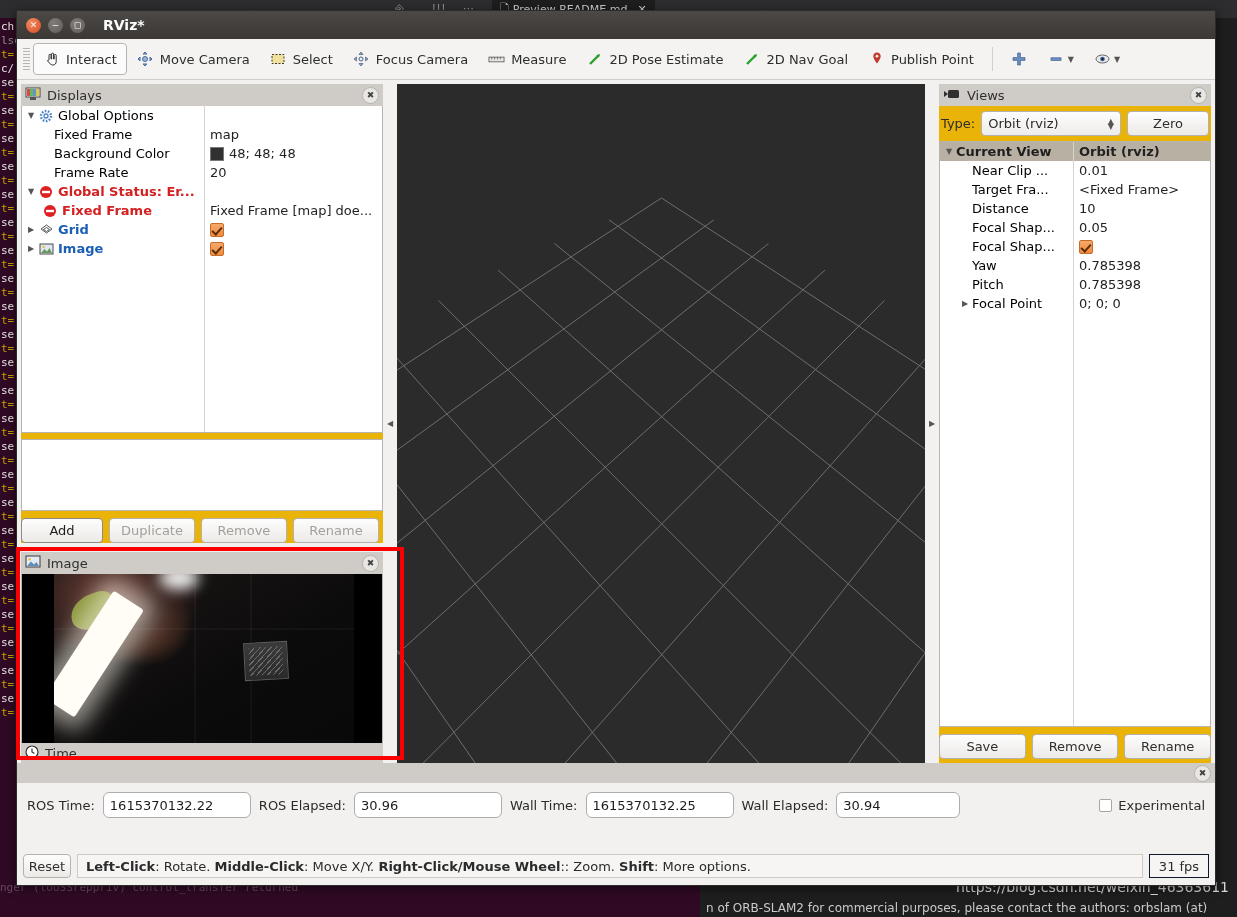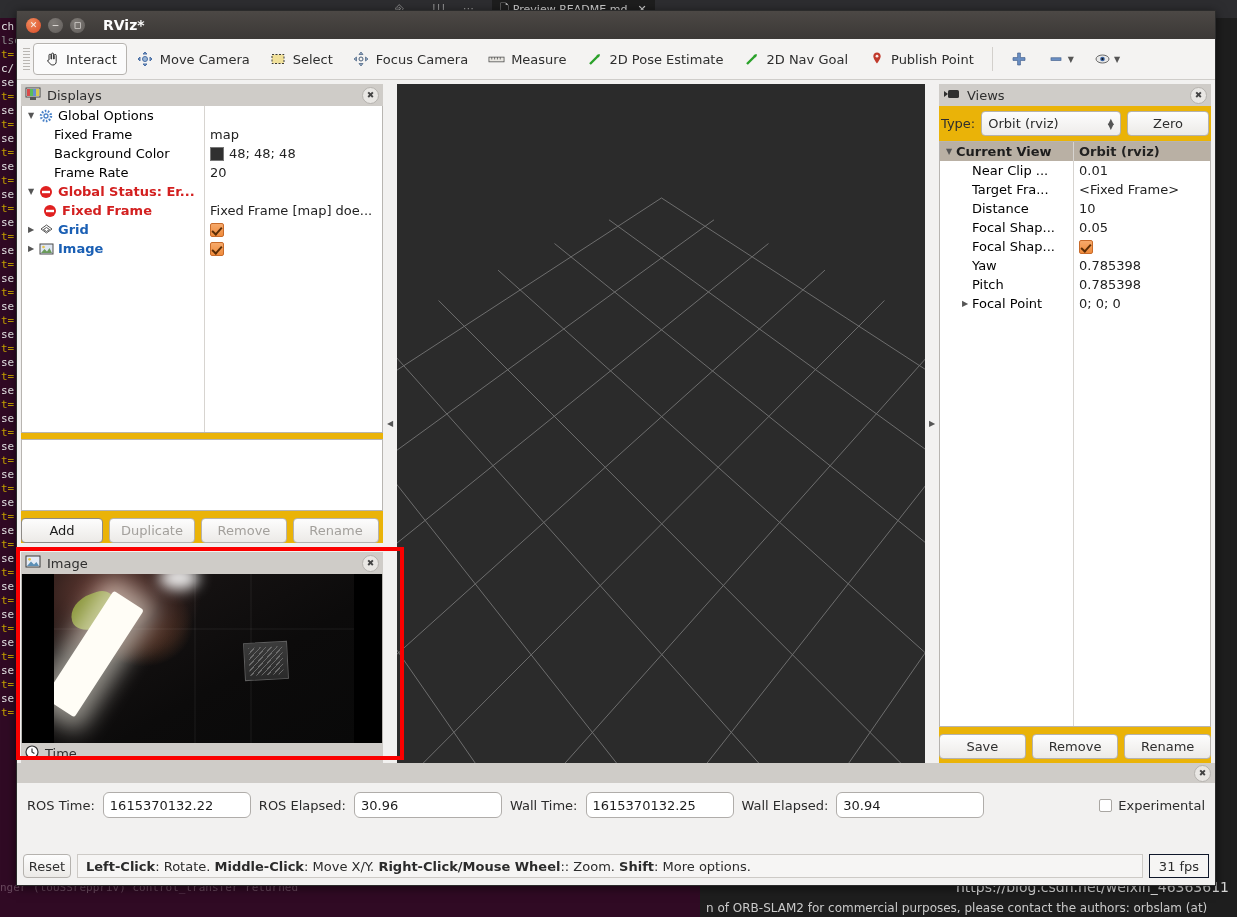--- a/index.html
+++ b/index.html
@@ -708,21 +708,21 @@
       <span class="ph-close" style="margin-left:auto;">✖</span>
     </div>
     <div id="time-row">
       <span class="lbl">ROS Time:</span>
       <div class="tinput" style="width:148px;">1615370132.22</div>
       <span class="lbl">ROS Elapsed:</span>
       <div class="tinput" style="width:148px;">30.96</div>
       <span class="lbl">Wall Time:</span>
       <div class="tinput" style="width:148px;">1615370132.25</div>
       <span class="lbl">Wall Elapsed:</span>
-      <div class="tinput" style="width:148px;">30.94</div>
+      <div class="tinput" style="width:124px;">30.94</div>
       <div id="exp-wrap">
         <span class="chk-empty"></span>
         <span class="lbl">Experimental</span>
       </div>
     </div>
 
     <div id="statusbar">
       <div class="btn" style="width:48px;height:24px;">Reset</div>
       <div id="hint">
         <span><b>Left-Click</b><span>: Rotate. </span><b>Middle-Click</b><span>: Move X/Y. </span><b>Right-Click/Mouse Wheel</b><span>:: Zoom. </span><b>Shift</b><span>: More options.</span></span>

